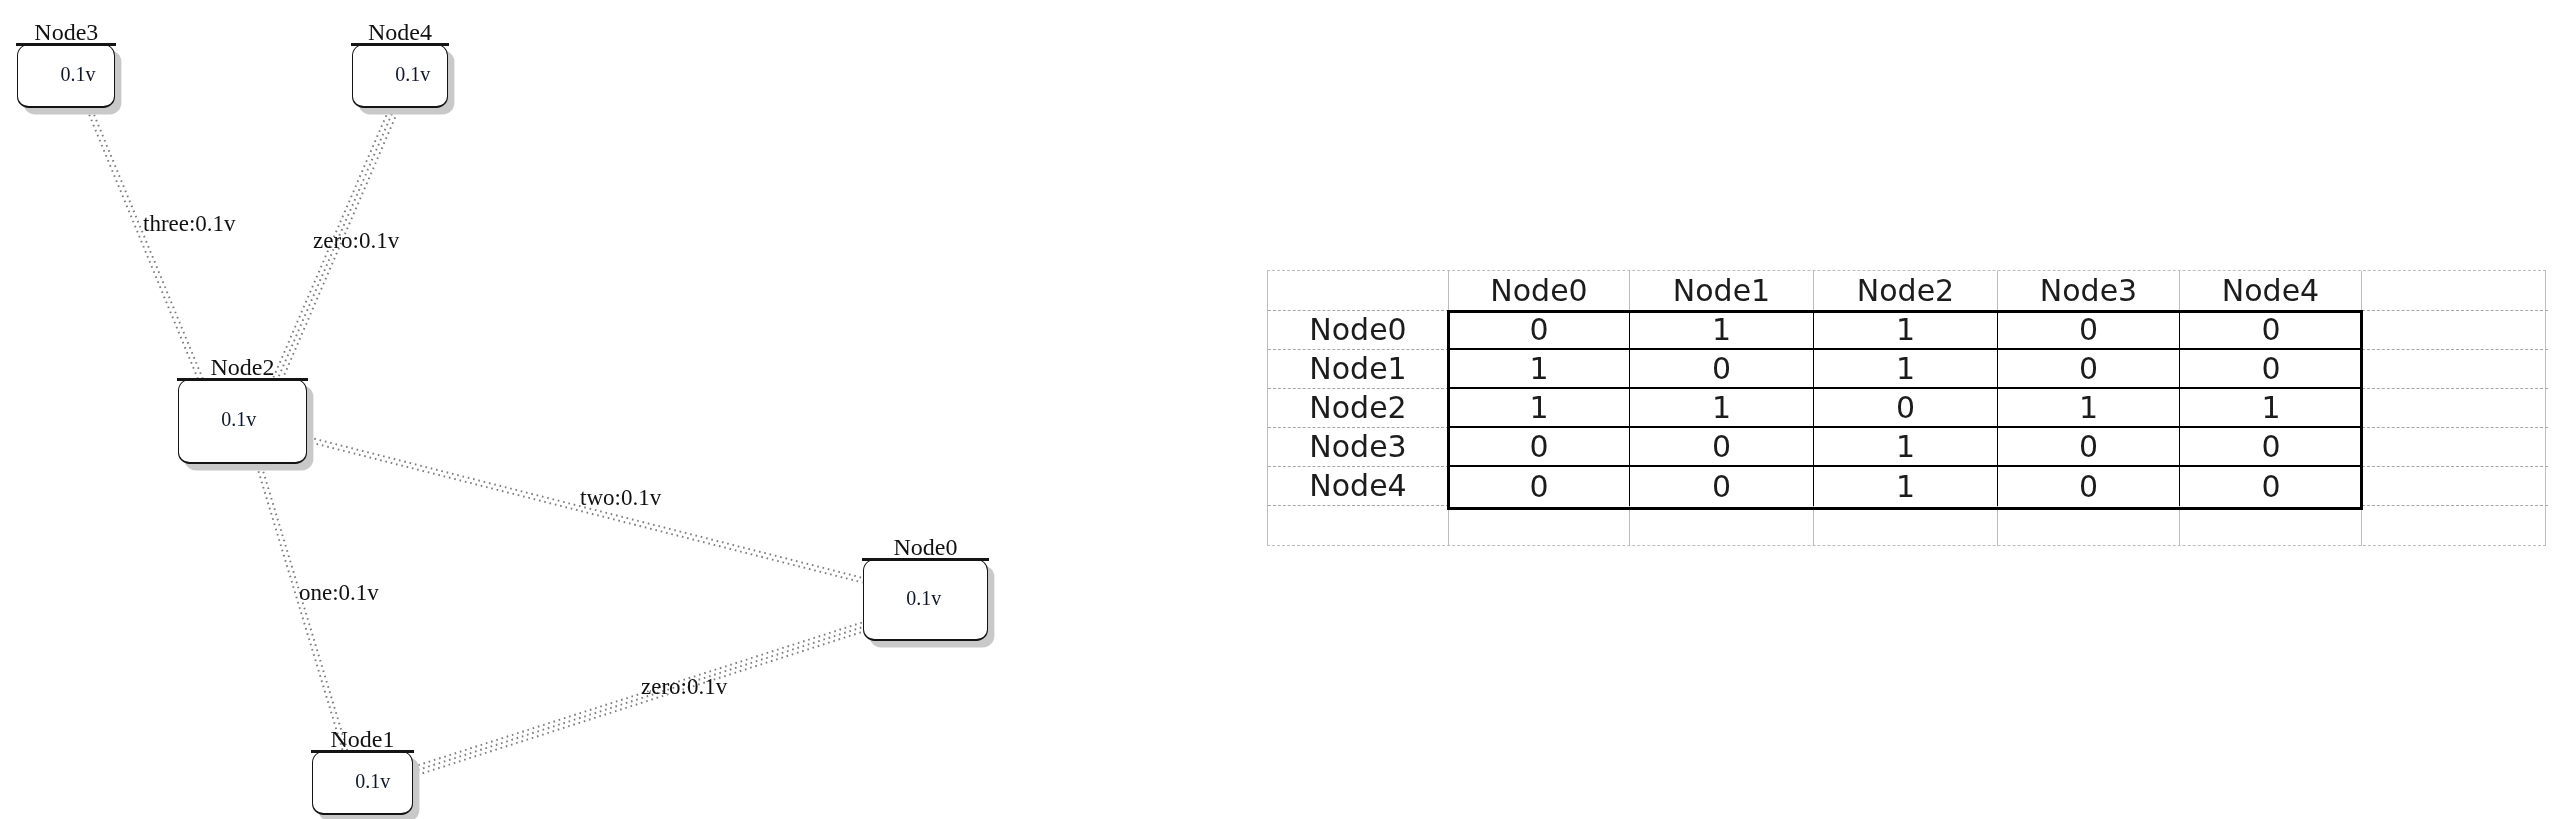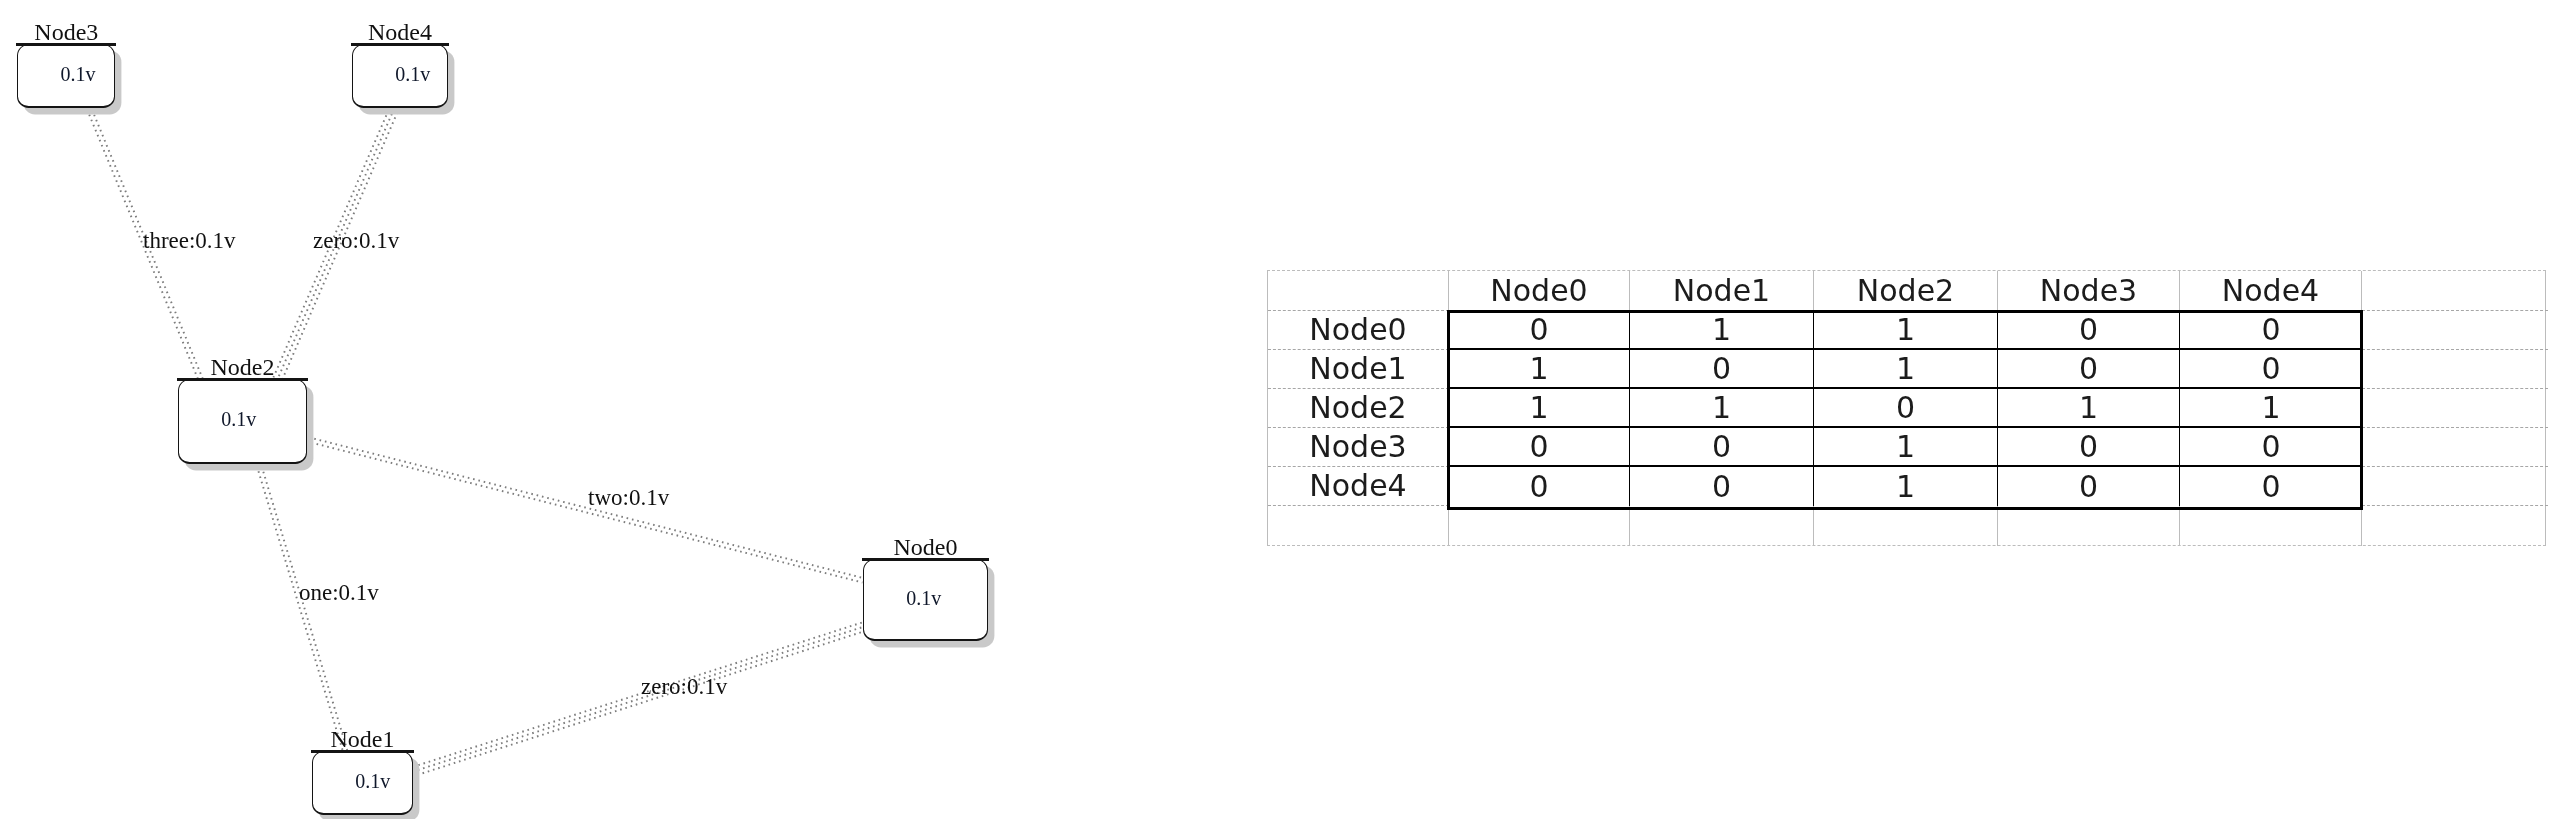--- a/index.html
+++ b/index.html
@@ -115,23 +115,23 @@
         <line x1="407.3509245216978" y1="725.9894037156785" x2="540.3509245216977" y2="1166.9894037156785" stroke="#6f6f6f" stroke-width="3" stroke-dasharray="2.5 6" stroke-dashoffset="0" opacity="0.9"></line>
         <line x1="400.6490754783022" y1="728.0105962843215" x2="533.6490754783023" y2="1169.0105962843215" stroke="#6f6f6f" stroke-width="3" stroke-dasharray="2.5 6" stroke-dashoffset="3" opacity="0.9"></line>
       </g>
       <g>
         <line x1="642.8579357371082" y1="1193.3358000710032" x2="1342.8579357371082" y2="968.3358000710032" stroke="#6f6f6f" stroke-width="3" stroke-dasharray="2.5 6" stroke-dashoffset="0" opacity="0.9"></line>
         <line x1="645" y1="1200" x2="1345" y2="975" stroke="#6f6f6f" stroke-width="3" stroke-dasharray="2.5 6" stroke-dashoffset="3" opacity="0.9"></line>
         <line x1="647.1420642628918" y1="1206.6641999289968" x2="1347.1420642628918" y2="981.6641999289968" stroke="#6f6f6f" stroke-width="3" stroke-dasharray="2.5 6" stroke-dashoffset="6" opacity="0.9"></line>
       </g>
     </svg>
   <div id="graph-labels">
-      <div class="edge-label" style="left: 143px; top: 229px; text-align: right;">three:0.1v</div>
+      <div class="edge-label" style="left: 143px; top: 212px; text-align: right;">three:0.1v</div>
       <div class="edge-label" style="left: 313px; top: 229px;">zero:0.1v</div>
-      <div class="edge-label" style="left: 580px; top: 486px; margin-left: 8px;">two:0.1v</div>
+      <div class="edge-label" style="left: 580px; top: 486px;">two:0.1v</div>
       <div class="edge-label" style="left: 299px; top: 581px;">one:0.1v</div>
       <div class="edge-label" style="left: 641px; top: 663px; margin-top: 12px;">zero:0.1v</div>
     </div>
   <div id="graph-nodes">
       <div class="node" style="left: 17.3px; top: 44px; width: 98px; height: 64px;">
         <div class="node-title">Node3</div>
         <div class="node-value">0.1v</div>
       </div>
       <div class="node" style="left: 352px; top: 44px; width: 96px; height: 64px;">
         <div class="node-title">Node4</div>

